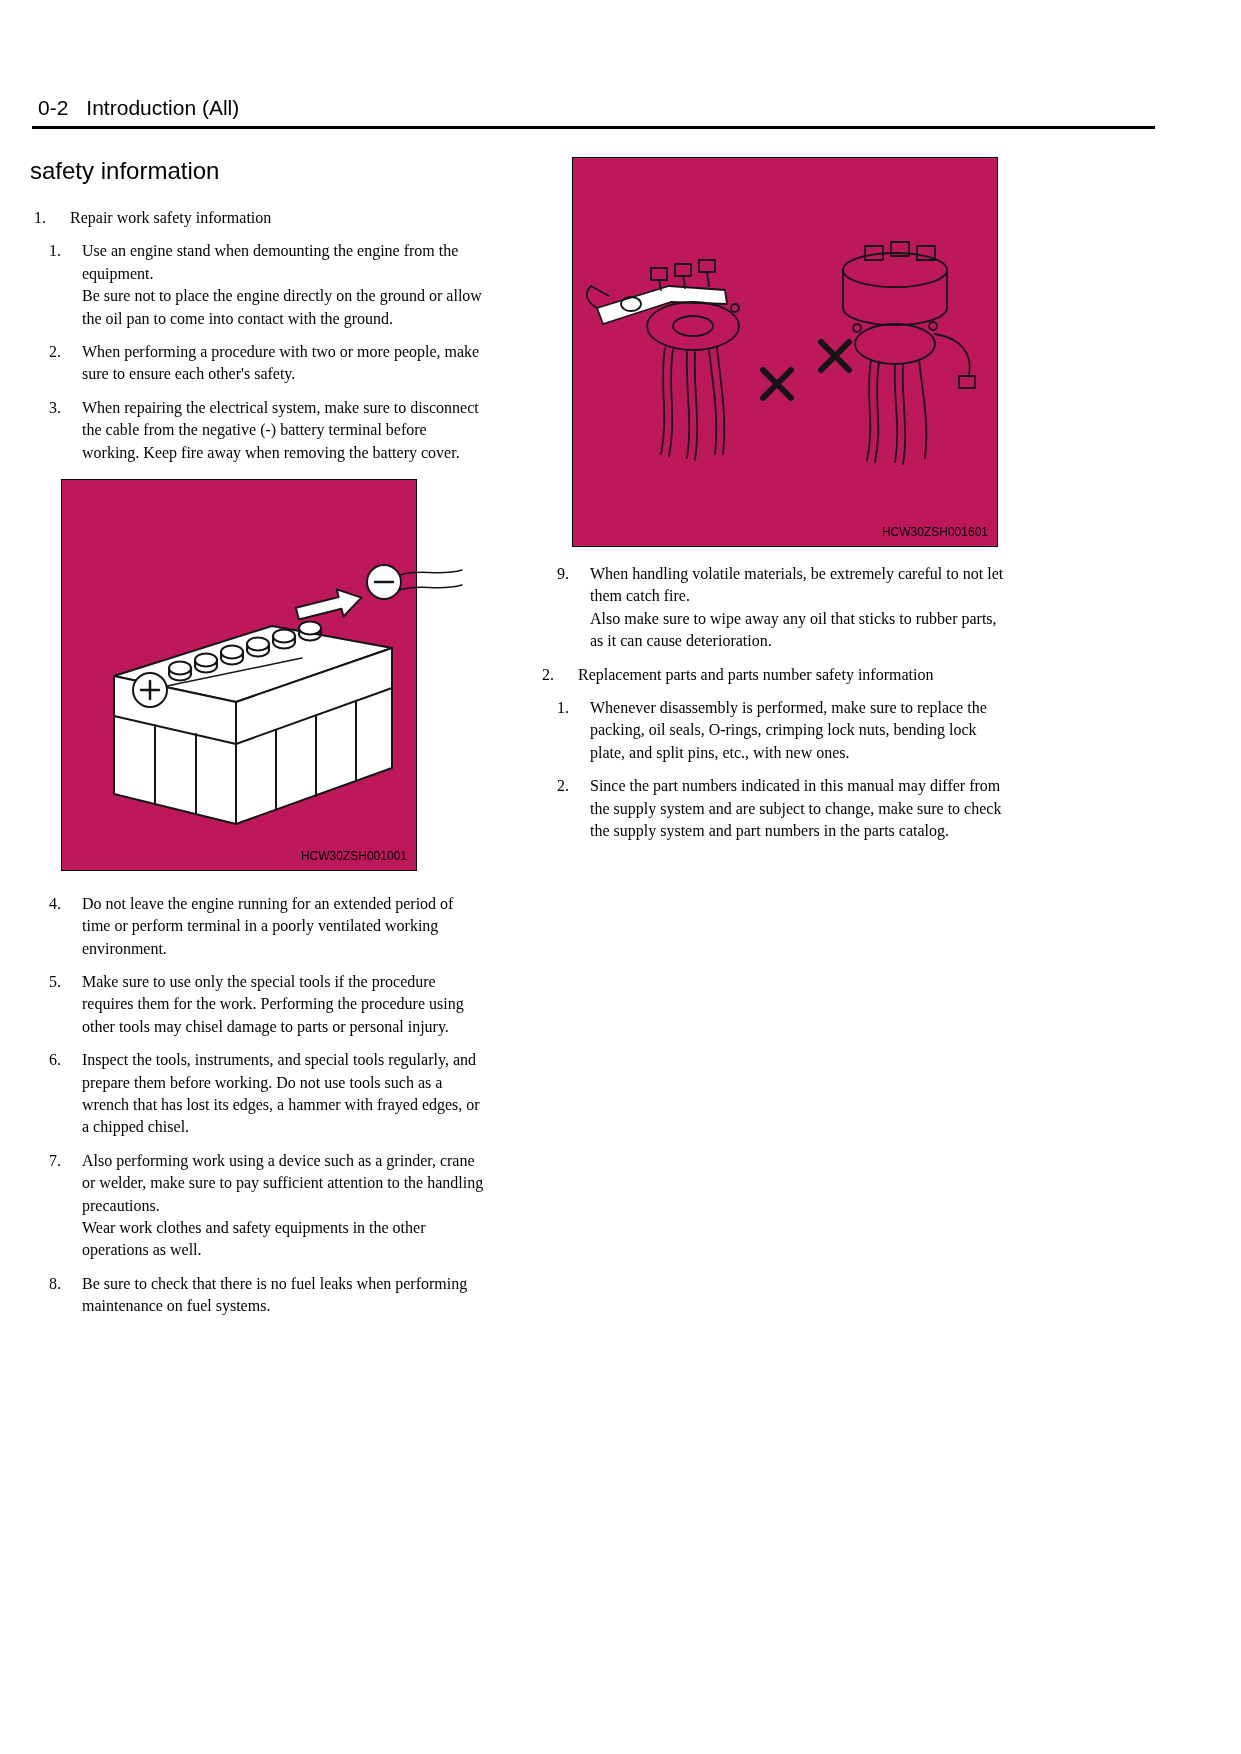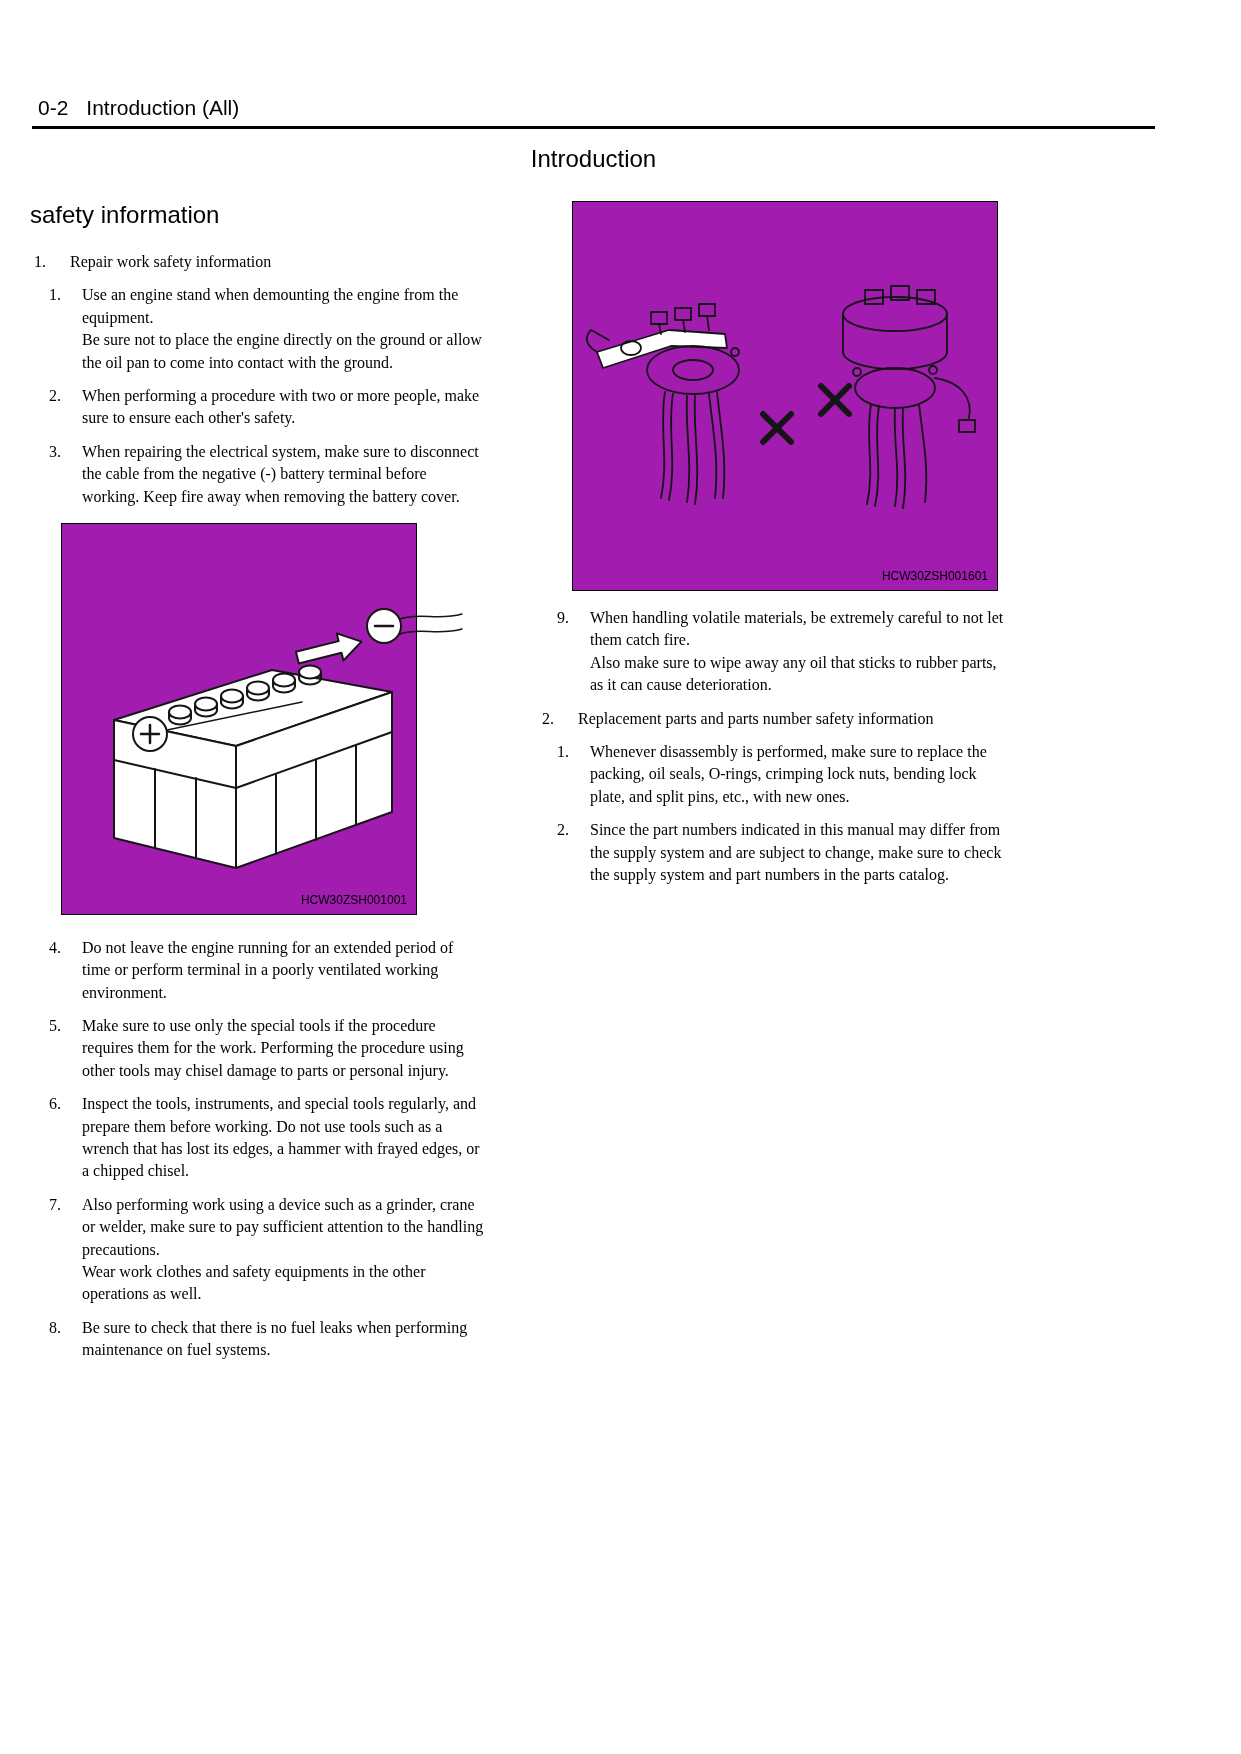--- a/index.html
+++ b/index.html
@@ -42,21 +42,21 @@
   .li { display:flex; font-size:16px; line-height:1.4; margin-bottom:11px; }
   .li .num { flex-shrink:0; }
   .li.top .num { width:38px; padding-left:2px; }
   .li.sub { margin-left:17px; }
   .li.sub .num { width:33px; }
   .li .txt { flex:1; white-space:pre-line; }
 
   .fig {
     border:1px solid #000;
     position:relative;
-    background:#a21caf;
+    background:#be185d;
   }
   .fig-battery { width:356px; height:392px; margin:15px 0 22px 29px; }
   .fig-engine  { width:426px; height:390px; margin:0 0 16px 32px; }
   .cap {
     position:absolute; right:9px; bottom:7px;
     font-family:"Liberation Sans", sans-serif;
     font-size:12px;
   }
   svg { display:block; }
 </style>
@@ -64,21 +64,20 @@
 <body>
 
 <div class="page">
 
   <div class="hdr">
     <span>0-2</span>
     <span>Introduction (All)</span>
   </div>
   <div class="rule"></div>
 
-  <div class="doc-title">Introduction</div>
 
   <div class="cols">
 
     <div class="col-left">
 
       <div class="section-heading">safety information</div>
 
       <div class="li top">
         <span class="num">1.</span>
         <span class="txt">Repair work  safety information</span>

